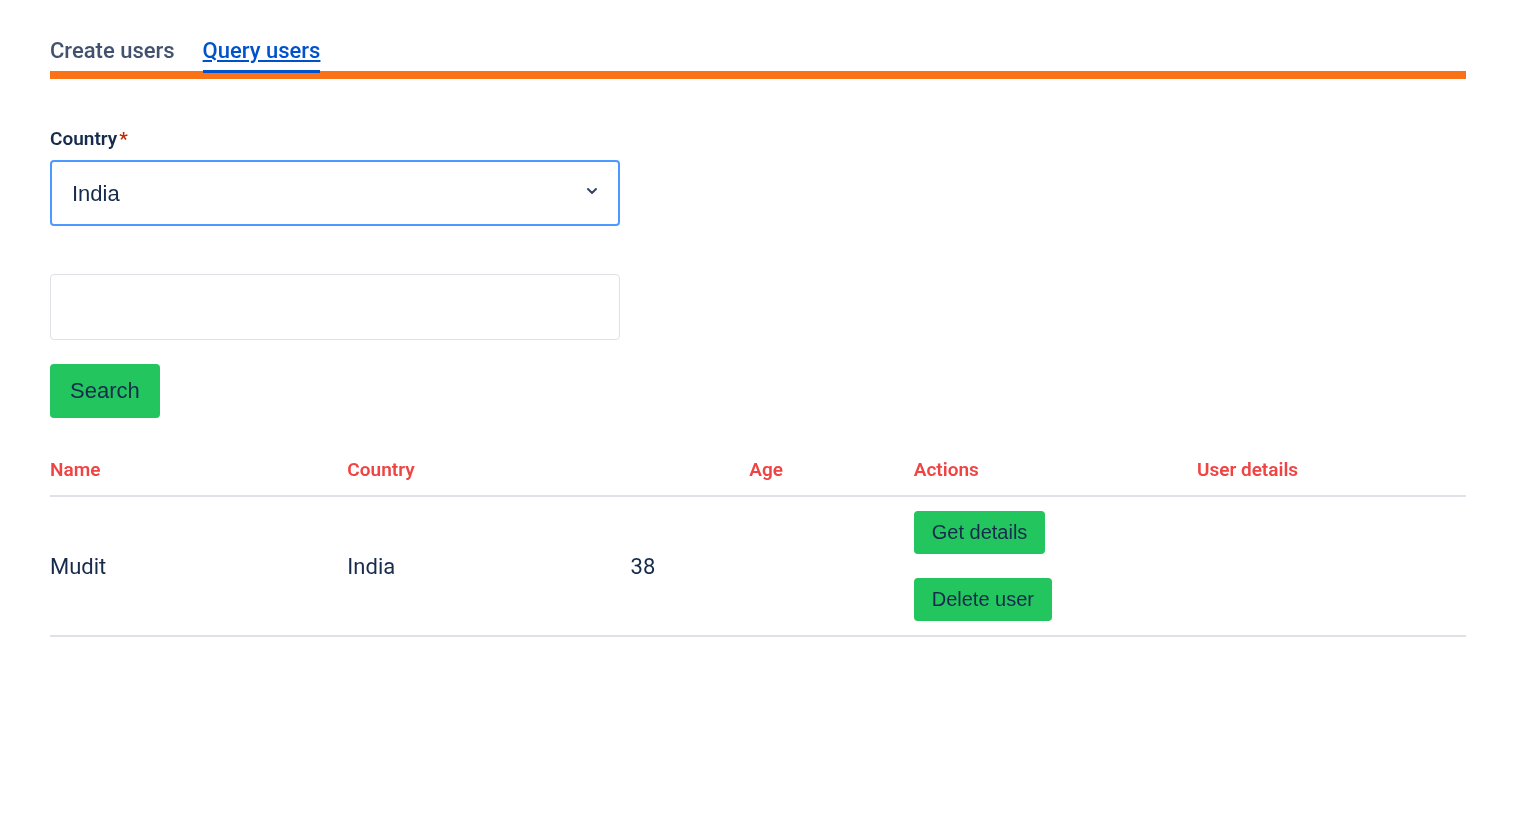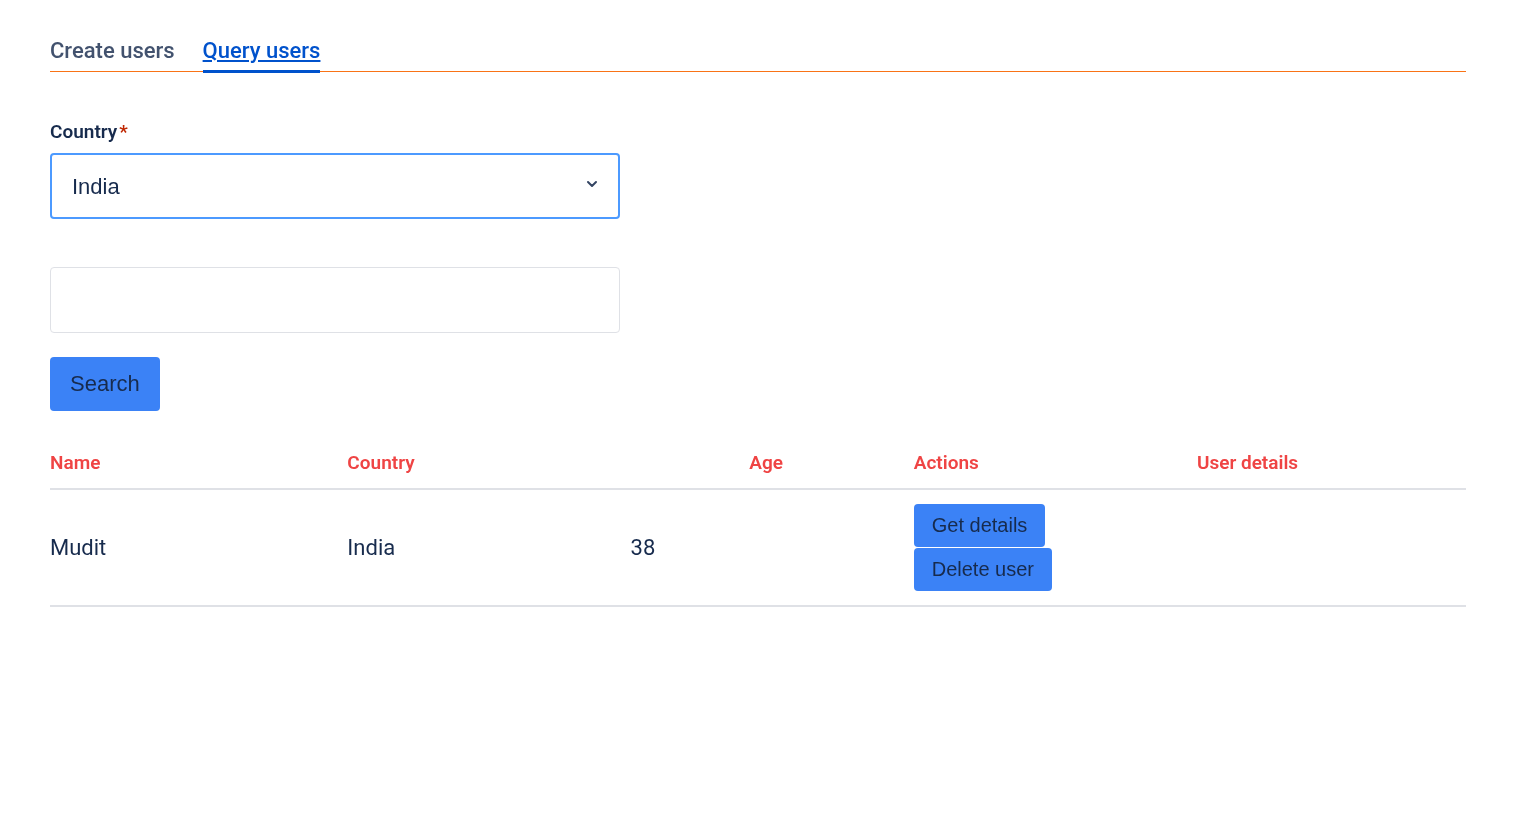--- a/index.html
+++ b/index.html
@@ -8,21 +8,21 @@
       padding: 0;
     }
     body {
       font-family: -apple-system, BlinkMacSystemFont, "Segoe UI", Roboto, "Helvetica Neue", Arial, sans-serif;
       background: #fff;
       padding: 30px 50px;
       color: #172B4D;
     }
     .tabs {
       display: flex;
-      border-bottom: 1px solid #f97316;
+      border-bottom: 8px solid #f97316;
       margin-bottom: 28px;
     }
     .tab {
       padding: 8px 0;
       margin-right: 28px;
       font-size: 22px;
       font-weight: 500;
       color: #42526E;
       cursor: pointer;
       position: relative;
@@ -87,21 +87,21 @@
       background: #fff;
       border: 1px solid #DFE1E6;
       border-radius: 4px;
     }
     .btn {
       display: inline-block;
       padding: 14px 20px;
       font-size: 22px;
       font-weight: 500;
       color: #172B4D;
-      background: #3b82f6;
+      background: #22c55e;
       border: none;
       border-radius: 4px;
       cursor: pointer;
     }
     .btn-sm {
       padding: 10px 18px;
       font-size: 20px;
     }
     .search-btn-wrap {
       margin-top: 20px;
@@ -122,21 +122,21 @@
     tbody td {
       font-size: 22px;
       color: #172B4D;
       padding: 14px 12px 14px 0;
       border-bottom: 2px solid #DFE1E6;
       vertical-align: middle;
     }
     .actions-cell {
       display: flex;
       flex-direction: column;
-      gap: 1px;
+      gap: 24px;
       align-items: flex-start;
     }
     .col-name { width: 21%; }
     .col-country { width: 20%; }
     .col-age { width: 20%; text-align: center; }
     .col-actions { width: 20%; }
     .col-details { width: 19%; }
   </style>
 </head>
 <body>

